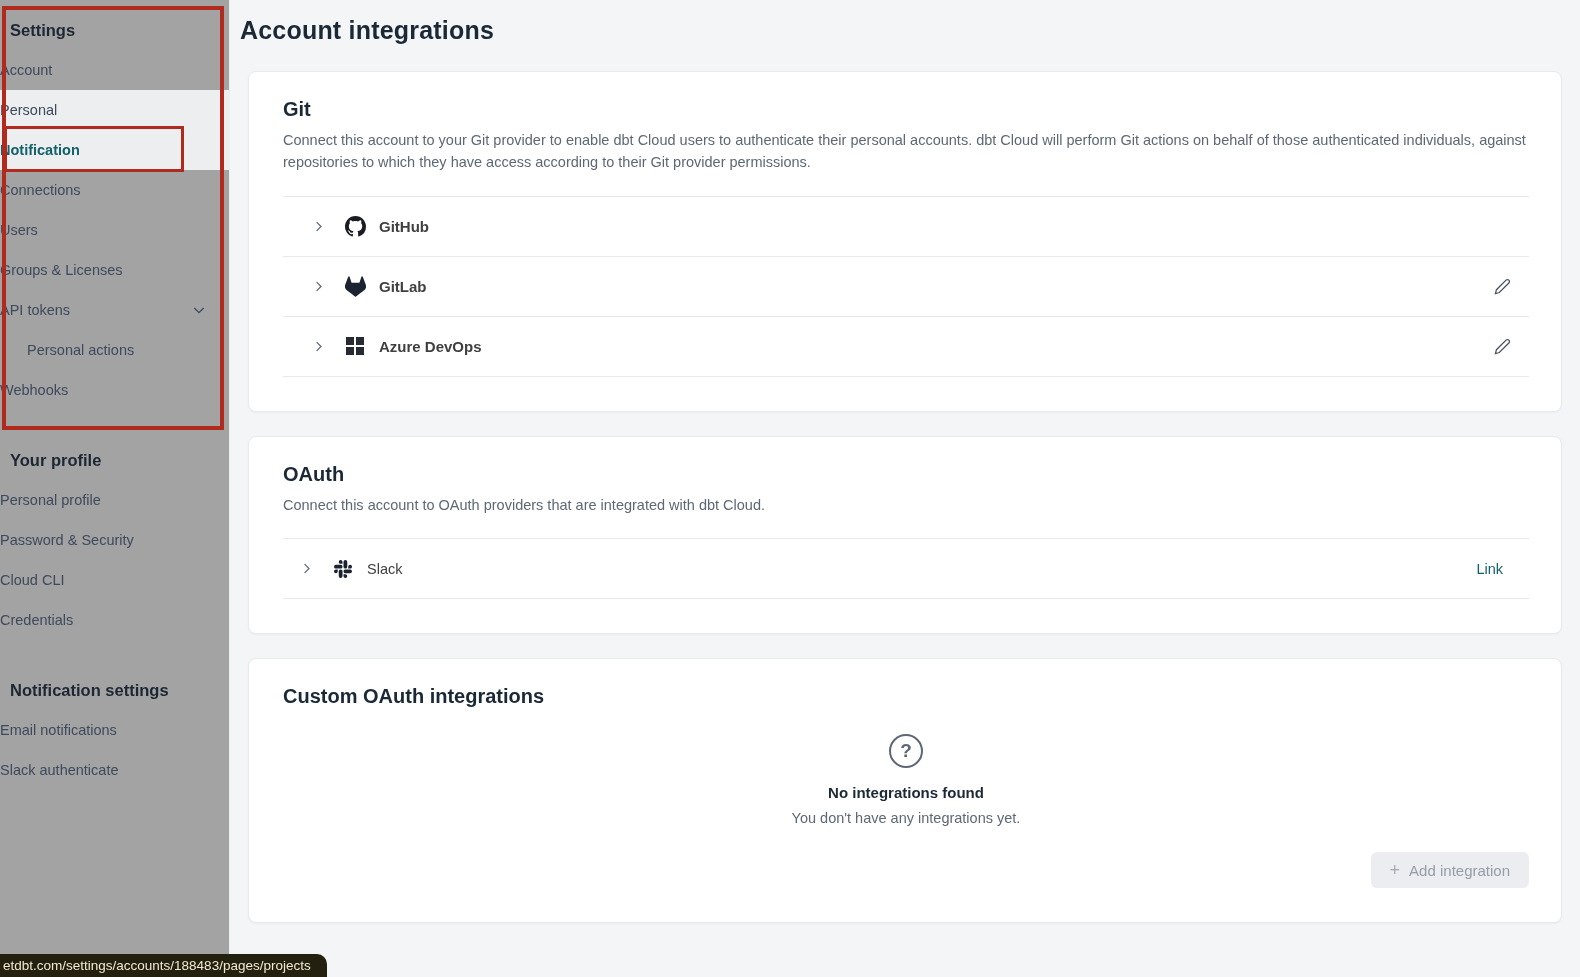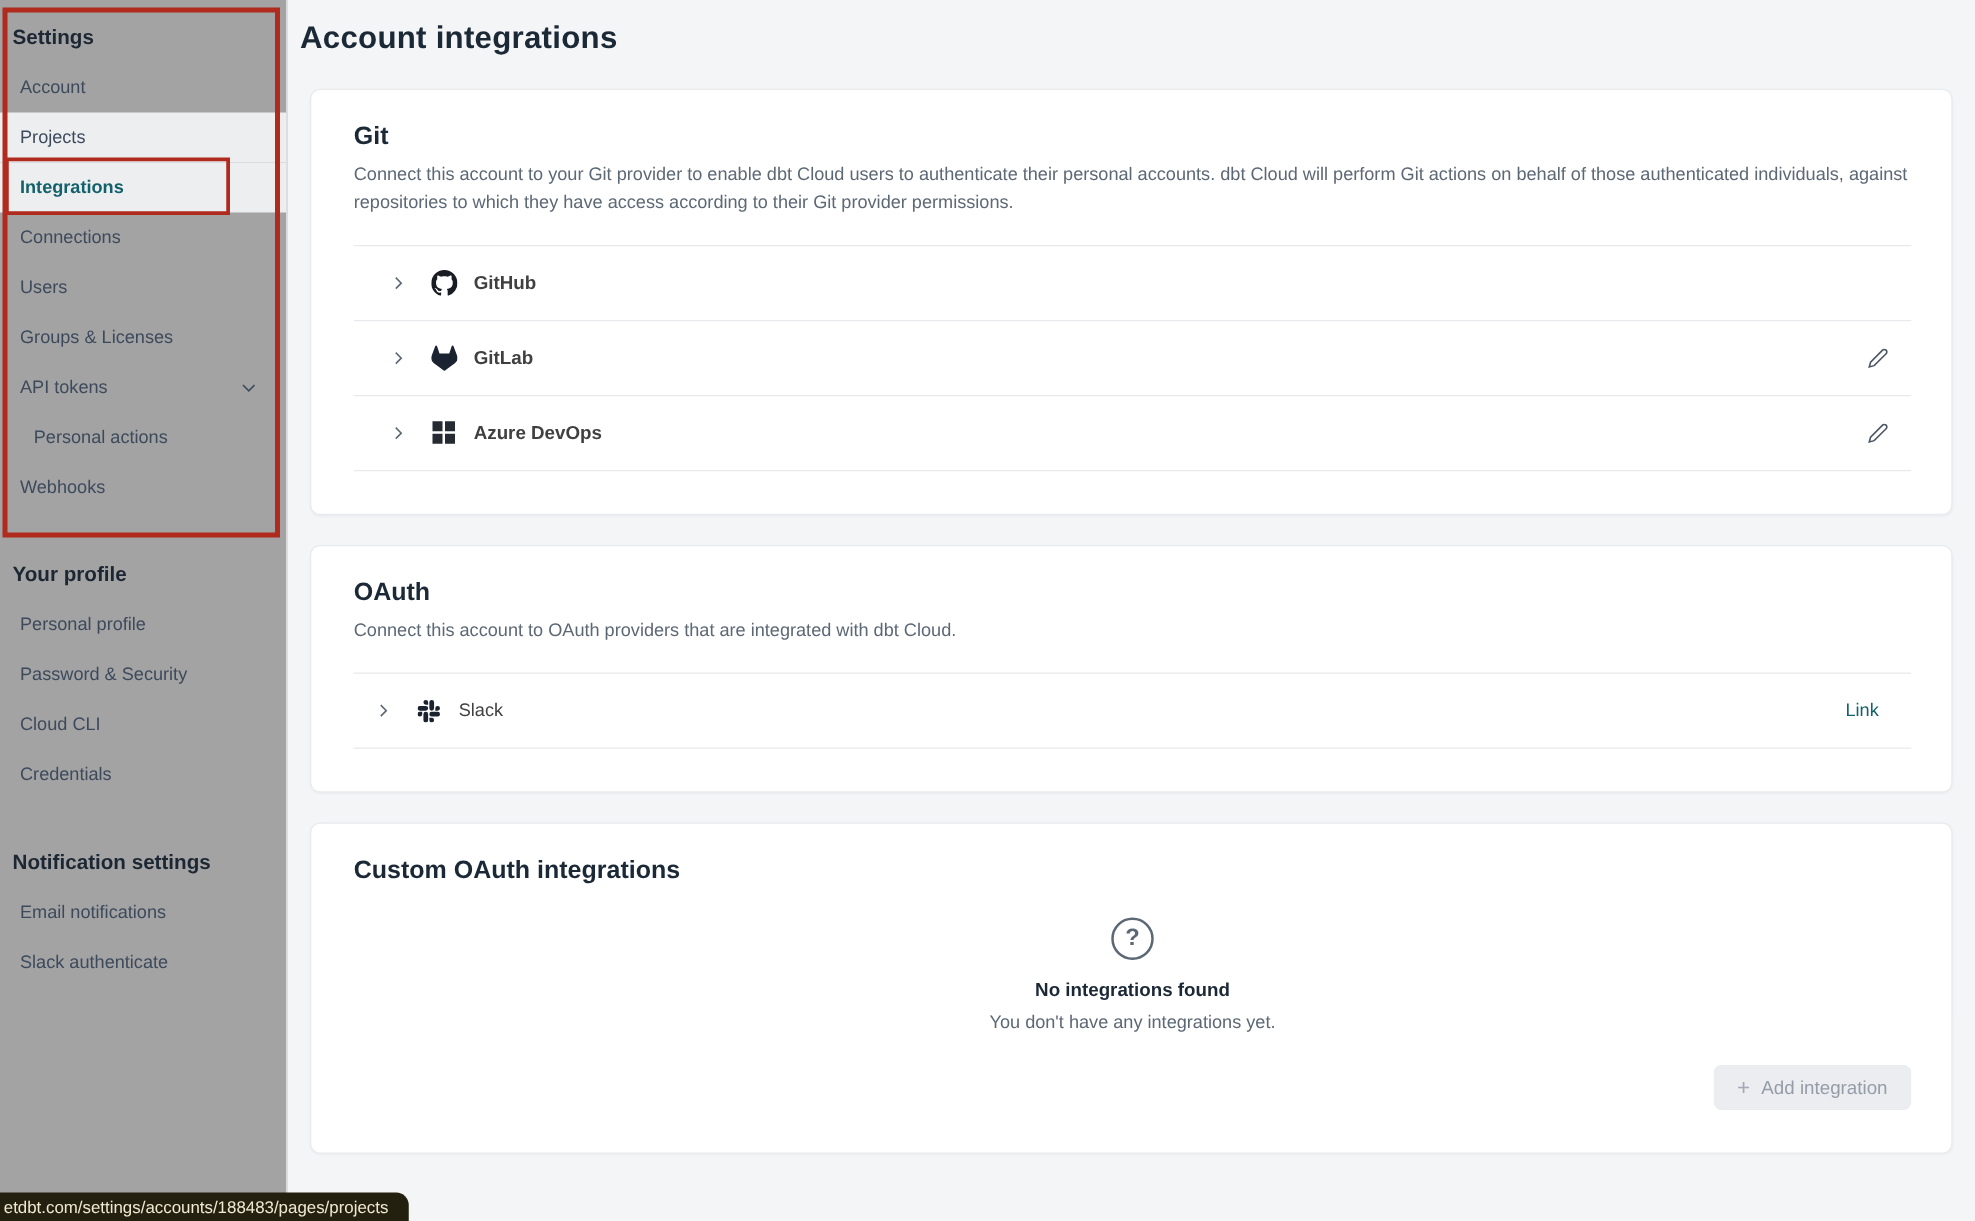--- a/index.html
+++ b/index.html
@@ -19,21 +19,21 @@
     padding-top:10px;
     position:relative;
     border-right:1px solid #eceef0;
   }
   .side-header {
     height:40px; display:flex; align-items:center;
     padding-left:10px; font-size:16.5px; font-weight:bold; color:#1c2733;
   }
   .side-item {
     height:40px; display:flex; align-items:center;
-    padding-left:16px; font-size:14.5px; color:#3d4a5c;
+    padding-left:0; font-size:14.5px; color:#3d4a5c;
     cursor:pointer;
   }
   .side-item.hl { background:#eceef0; }
   .side-item.active { color:#13616b; font-weight:bold; }
   .side-item.indent { padding-left:27px; }
   .side-section { margin-top:30px; }
   .side-chevron { margin-left:auto; margin-right:22px; color:#3d4a5c; }
 
   .annotation-outer {
     position:absolute; left:2px; top:6px; width:222px; height:424px;
@@ -111,22 +111,22 @@
 </style>
 </head>
 <body>
 
 <nav class="sidebar">
   <div class="annotation-outer"></div>
   <div class="annotation-inner"></div>
 
   <div class="side-header">Settings</div>
   <div class="side-item">Account</div>
-  <div class="side-item hl">Projects</div>
-  <div class="side-item hl active">Integrations</div>
+  <div class="side-item hl">Personal</div>
+  <div class="side-item hl active">Notification</div>
   <div class="side-item">Connections</div>
   <div class="side-item">Users</div>
   <div class="side-item">Groups &amp; Licenses</div>
   <div class="side-item">
     <span>API tokens</span>
     <span class="side-chevron">
       <svg width="16" height="16" viewBox="0 0 24 24" fill="none" stroke="currentColor" stroke-width="2">
           <polyline points="5 9 12 16 19 9"></polyline>
         </svg>
     </span>

